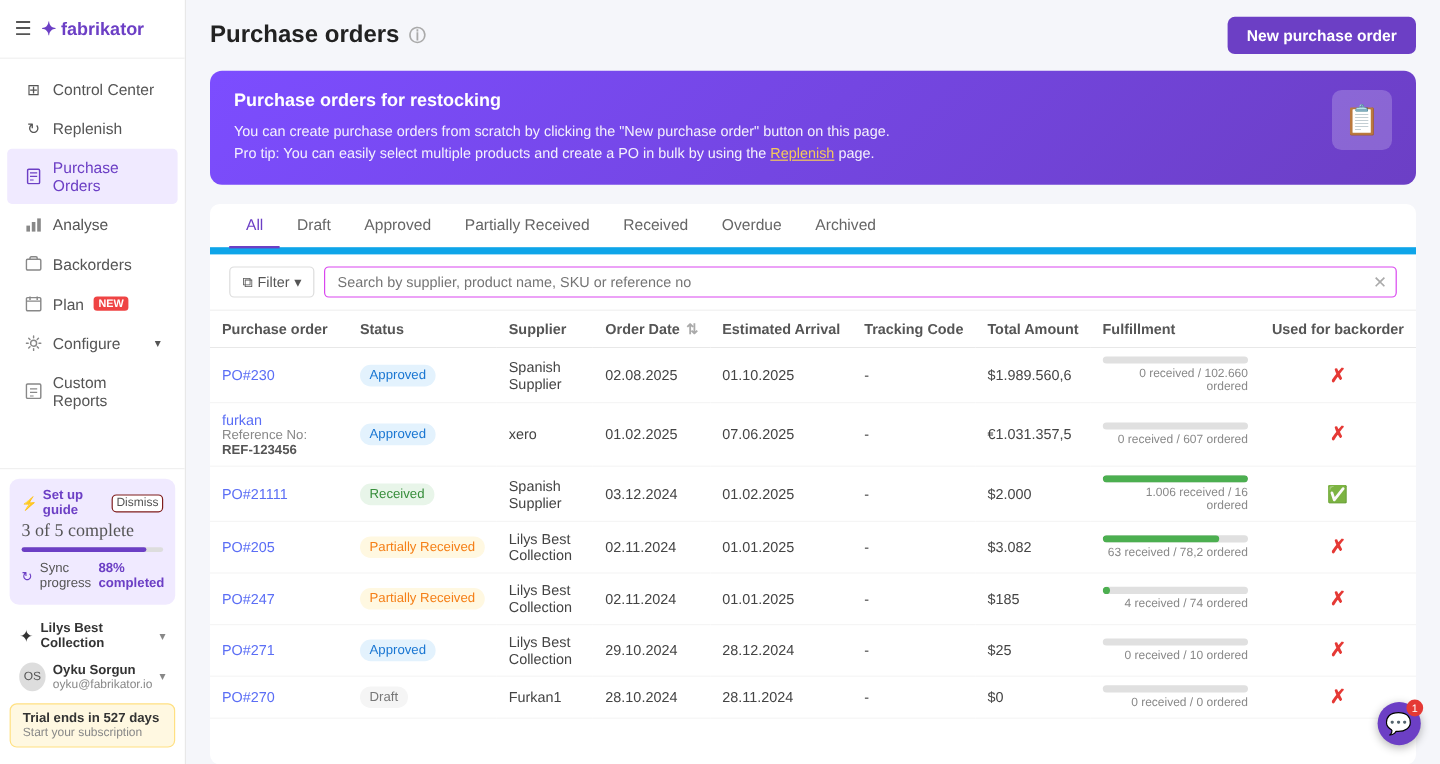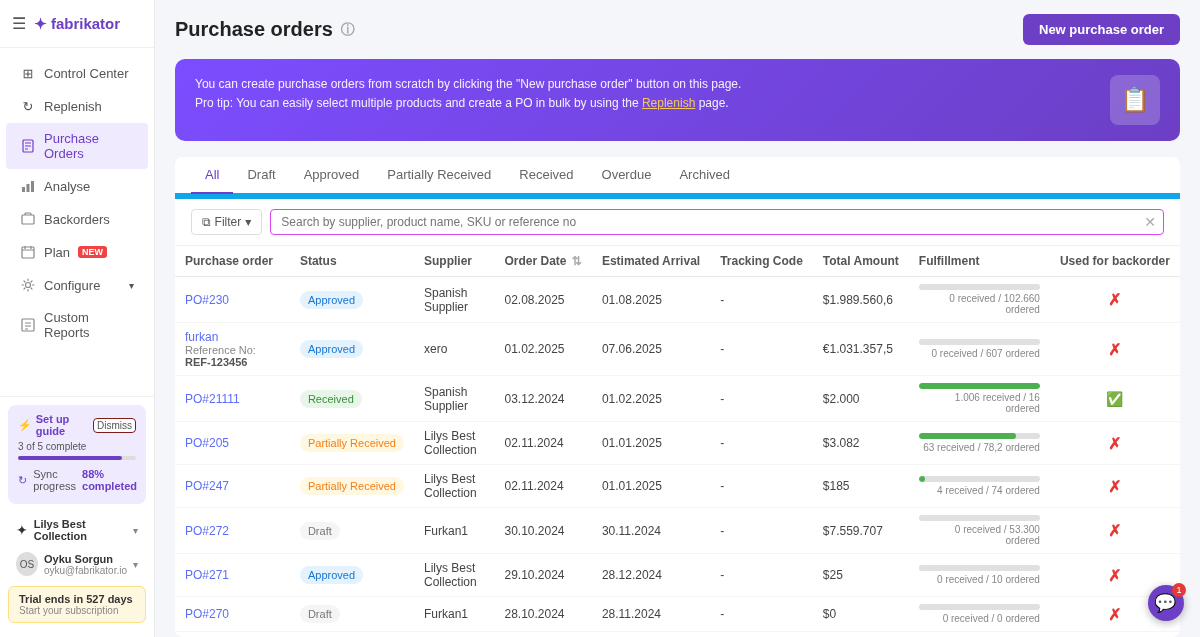--- a/index.html
+++ b/index.html
@@ -14,21 +14,21 @@
     .sidebar-item { display: flex; align-items: center; gap: 8px; padding: 8px 14px; cursor: pointer; color: #555; font-size: 13px; border-radius: 4px; margin: 1px 6px; }
     .sidebar-item.active { color: #6c3fc5; background: #f0eaff; }
     .sidebar-item .item-icon { width: 16px; height: 16px; display: flex; align-items: center; justify-content: center; flex-shrink: 0; }
     .sidebar-item .badge-new { background: #ef4444; color: #fff; font-size: 9px; padding: 1px 4px; border-radius: 3px; font-weight: 600; }
     .sidebar-item .chevron { margin-left: auto; font-size: 10px; }
     .sidebar-bottom { padding: 8px; border-top: 1px solid #f0f0f0; }
     .setup-guide-box { background: #f0eaff; border-radius: 8px; padding: 8px 10px; margin-bottom: 8px; }
     .setup-guide-header { display: flex; align-items: center; justify-content: space-between; margin-bottom: 4px; }
     .setup-guide-title { font-size: 11px; font-weight: 600; color: #6c3fc5; display: flex; align-items: center; gap: 4px; }
     .dismiss-btn { font-size: 10px; background: #fff; border: 1px solid #7f1d1d; border-radius: 4px; padding: 1px 3px; cursor: pointer; color: #555; }
-    .setup-progress-text { font-size: 10px; color: #555; margin-bottom: 4px; }
+    .setup-progress-text { font-size: 15px; color: #555; margin-bottom: 4px; font-family: Liberation Serif, serif; }
     .progress-bar-container { background: #ddd; border-radius: 4px; height: 4px; margin-bottom: 4px; }
     .progress-bar-fill { background: #6c3fc5; border-radius: 4px; height: 4px; }
     .sync-row { display: flex; align-items: center; gap: 6px; padding: 4px 0; font-size: 11px; color: #555; }
     .sync-icon { color: #6c3fc5; }
     .workspace-row { display: flex; align-items: center; gap: 6px; padding: 6px 8px; cursor: pointer; }
     .workspace-chevron { margin-left: auto; font-size: 10px; color: #888; }
     .user-row { display: flex; align-items: center; gap: 6px; padding: 4px 8px; }
     .user-avatar { width: 24px; height: 24px; border-radius: 50%; background: #ddd; display: flex; align-items: center; justify-content: center; font-size: 10px; color: #555; }
     .user-info { flex: 1; }
     .user-name { font-size: 11px; font-weight: 600; }
@@ -233,20 +233,21 @@
   <div class="main-header">
     <h1 class="page-title">
       <span>Purchase orders</span>
       <span class="page-title-icon">ⓘ</span>
     </h1>
     <button class="new-po-btn">New purchase order</button>
   </div>
 
   <div class="banner">
     <div class="banner-content">
+      <div class="banner-title">Purchase orders for restocking</div>
       <div class="banner-text">You can create purchase orders from scratch by clicking the "New purchase order" button on this page.</div>
       <div class="banner-text">
         <span>Pro tip: You can easily select multiple products and create a PO in bulk by using the </span><a class="banner-link">Replenish</a><span> page.</span>
       </div>
     </div>
     <div class="banner-icon">📋</div>
   </div>
 
   <div class="content">
 
@@ -291,21 +292,21 @@
         <tr>
       <td>
         <a class="po-link" href="#">PO#230</a>
         
       </td>
       <td>
         <span class="badge badge-approved">Approved</span>
       </td>
       <td>Spanish Supplier</td>
       <td>02.08.2025</td>
-      <td>01.08.2025</td>
+      <td>01.10.2025</td>
       <td>-</td>
       <td>$1.989.560,6</td>
       <td class="fulfillment-cell">
         <div class="fulfillment-bar-bg">
           <div class="fulfillment-bar-fill fill-gray" style="width:0%"></div>
         </div>
         <div class="fulfillment-text">0 received / 102.660 ordered</div>
       </td>
       <td style="text-align:center">
         <span class="backorder-x">✗</span>
@@ -391,43 +392,20 @@
       <td>Lilys Best Collection</td>
       <td>02.11.2024</td>
       <td>01.01.2025</td>
       <td>-</td>
       <td>$185</td>
       <td class="fulfillment-cell">
         <div class="fulfillment-bar-bg">
           <div class="fulfillment-bar-fill fill-green" style="width:5%"></div>
         </div>
         <div class="fulfillment-text">4 received / 74 ordered</div>
-      </td>
-      <td style="text-align:center">
-        <span class="backorder-x">✗</span>
-      </td>
-    </tr>
-            <tr>
-      <td>
-        <a class="po-link" href="#">PO#272</a>
-        
-      </td>
-      <td>
-        <span class="badge badge-draft">Draft</span>
-      </td>
-      <td>Furkan1</td>
-      <td>30.10.2024</td>
-      <td>30.11.2024</td>
-      <td>-</td>
-      <td>$7.559.707</td>
-      <td class="fulfillment-cell">
-        <div class="fulfillment-bar-bg">
-          <div class="fulfillment-bar-fill fill-gray" style="width:0%"></div>
-        </div>
-        <div class="fulfillment-text">0 received / 53.300 ordered</div>
       </td>
       <td style="text-align:center">
         <span class="backorder-x">✗</span>
       </td>
     </tr>
             <tr>
       <td>
         <a class="po-link" href="#">PO#271</a>
         
       </td>

